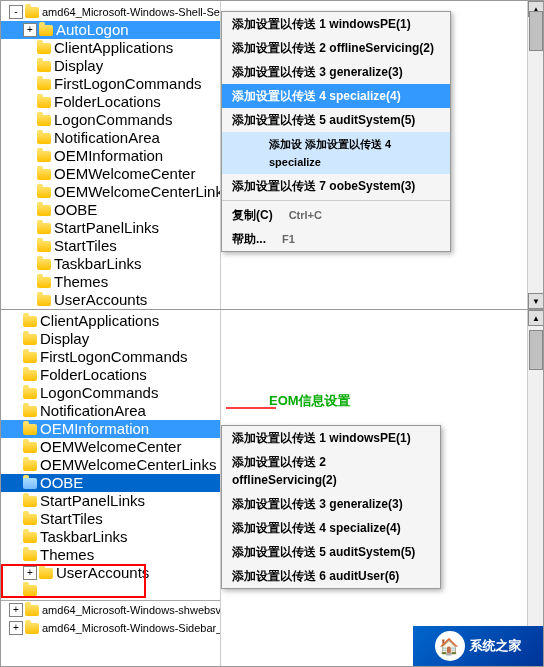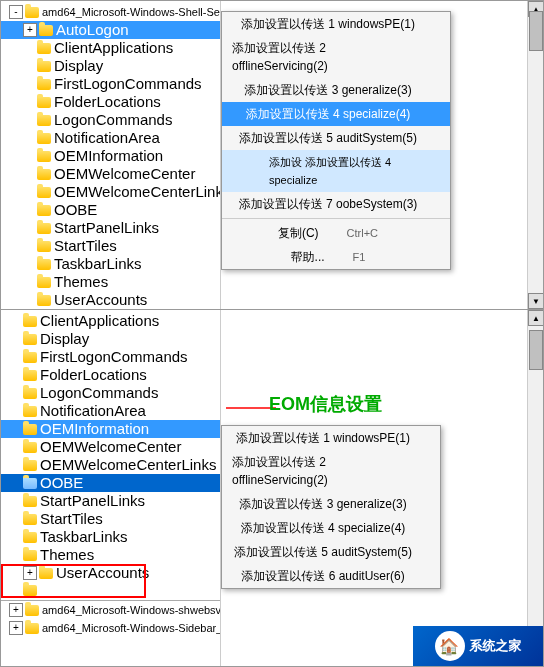--- a/index.html
+++ b/index.html
@@ -130,45 +130,46 @@
     .context-menu {
       position: absolute;
       background: #f5f5f5;
       border: 1px solid #999;
       box-shadow: 2px 2px 5px rgba(0,0,0,0.3);
       z-index: 100;
       min-width: 220px;
     }
 
     .ctx-item {
-      padding: 3px 26px 3px 10px;
+      padding: 3px 8px 3px 10px;
       cursor: pointer;
       display: flex;
       align-items: center;
-      justify-content: center;
+      justify-content: flex-start;
       font-size: 12px;
       line-height: 18px;
       color: #000;
+      font-weight: bold;
     }
 
     .ctx-item.active {
       background: #3399ff;
       color: #fff;
     }
 
     .ctx-separator {
       height: 1px;
       background: #ccc;
       margin: 2px 0;
     }
 
     .ctx-shortcut {
       font-size: 11px;
       color: #666;
-      margin-left: 28px;
+      margin-left: 16px;
     }
 
     
     .scrollbar-v {
       position: absolute;
       right: 0;
       top: 0;
       width: 16px;
       height: 100%;
       background: #f0f0f0;
@@ -202,21 +203,21 @@
       position: absolute;
       border: 2px solid red;
       pointer-events: none;
       z-index: 50;
     }
 
     
     .oem-label {
       position: absolute;
       color: #00aa00;
-      font-size: 18px;
+      font-size: 13px;
       font-weight: bold;
       pointer-events: none;
       z-index: 70;
       padding-left: 43px;
     }
 
     
     .watermark {
       position: absolute;
       bottom: 0;

